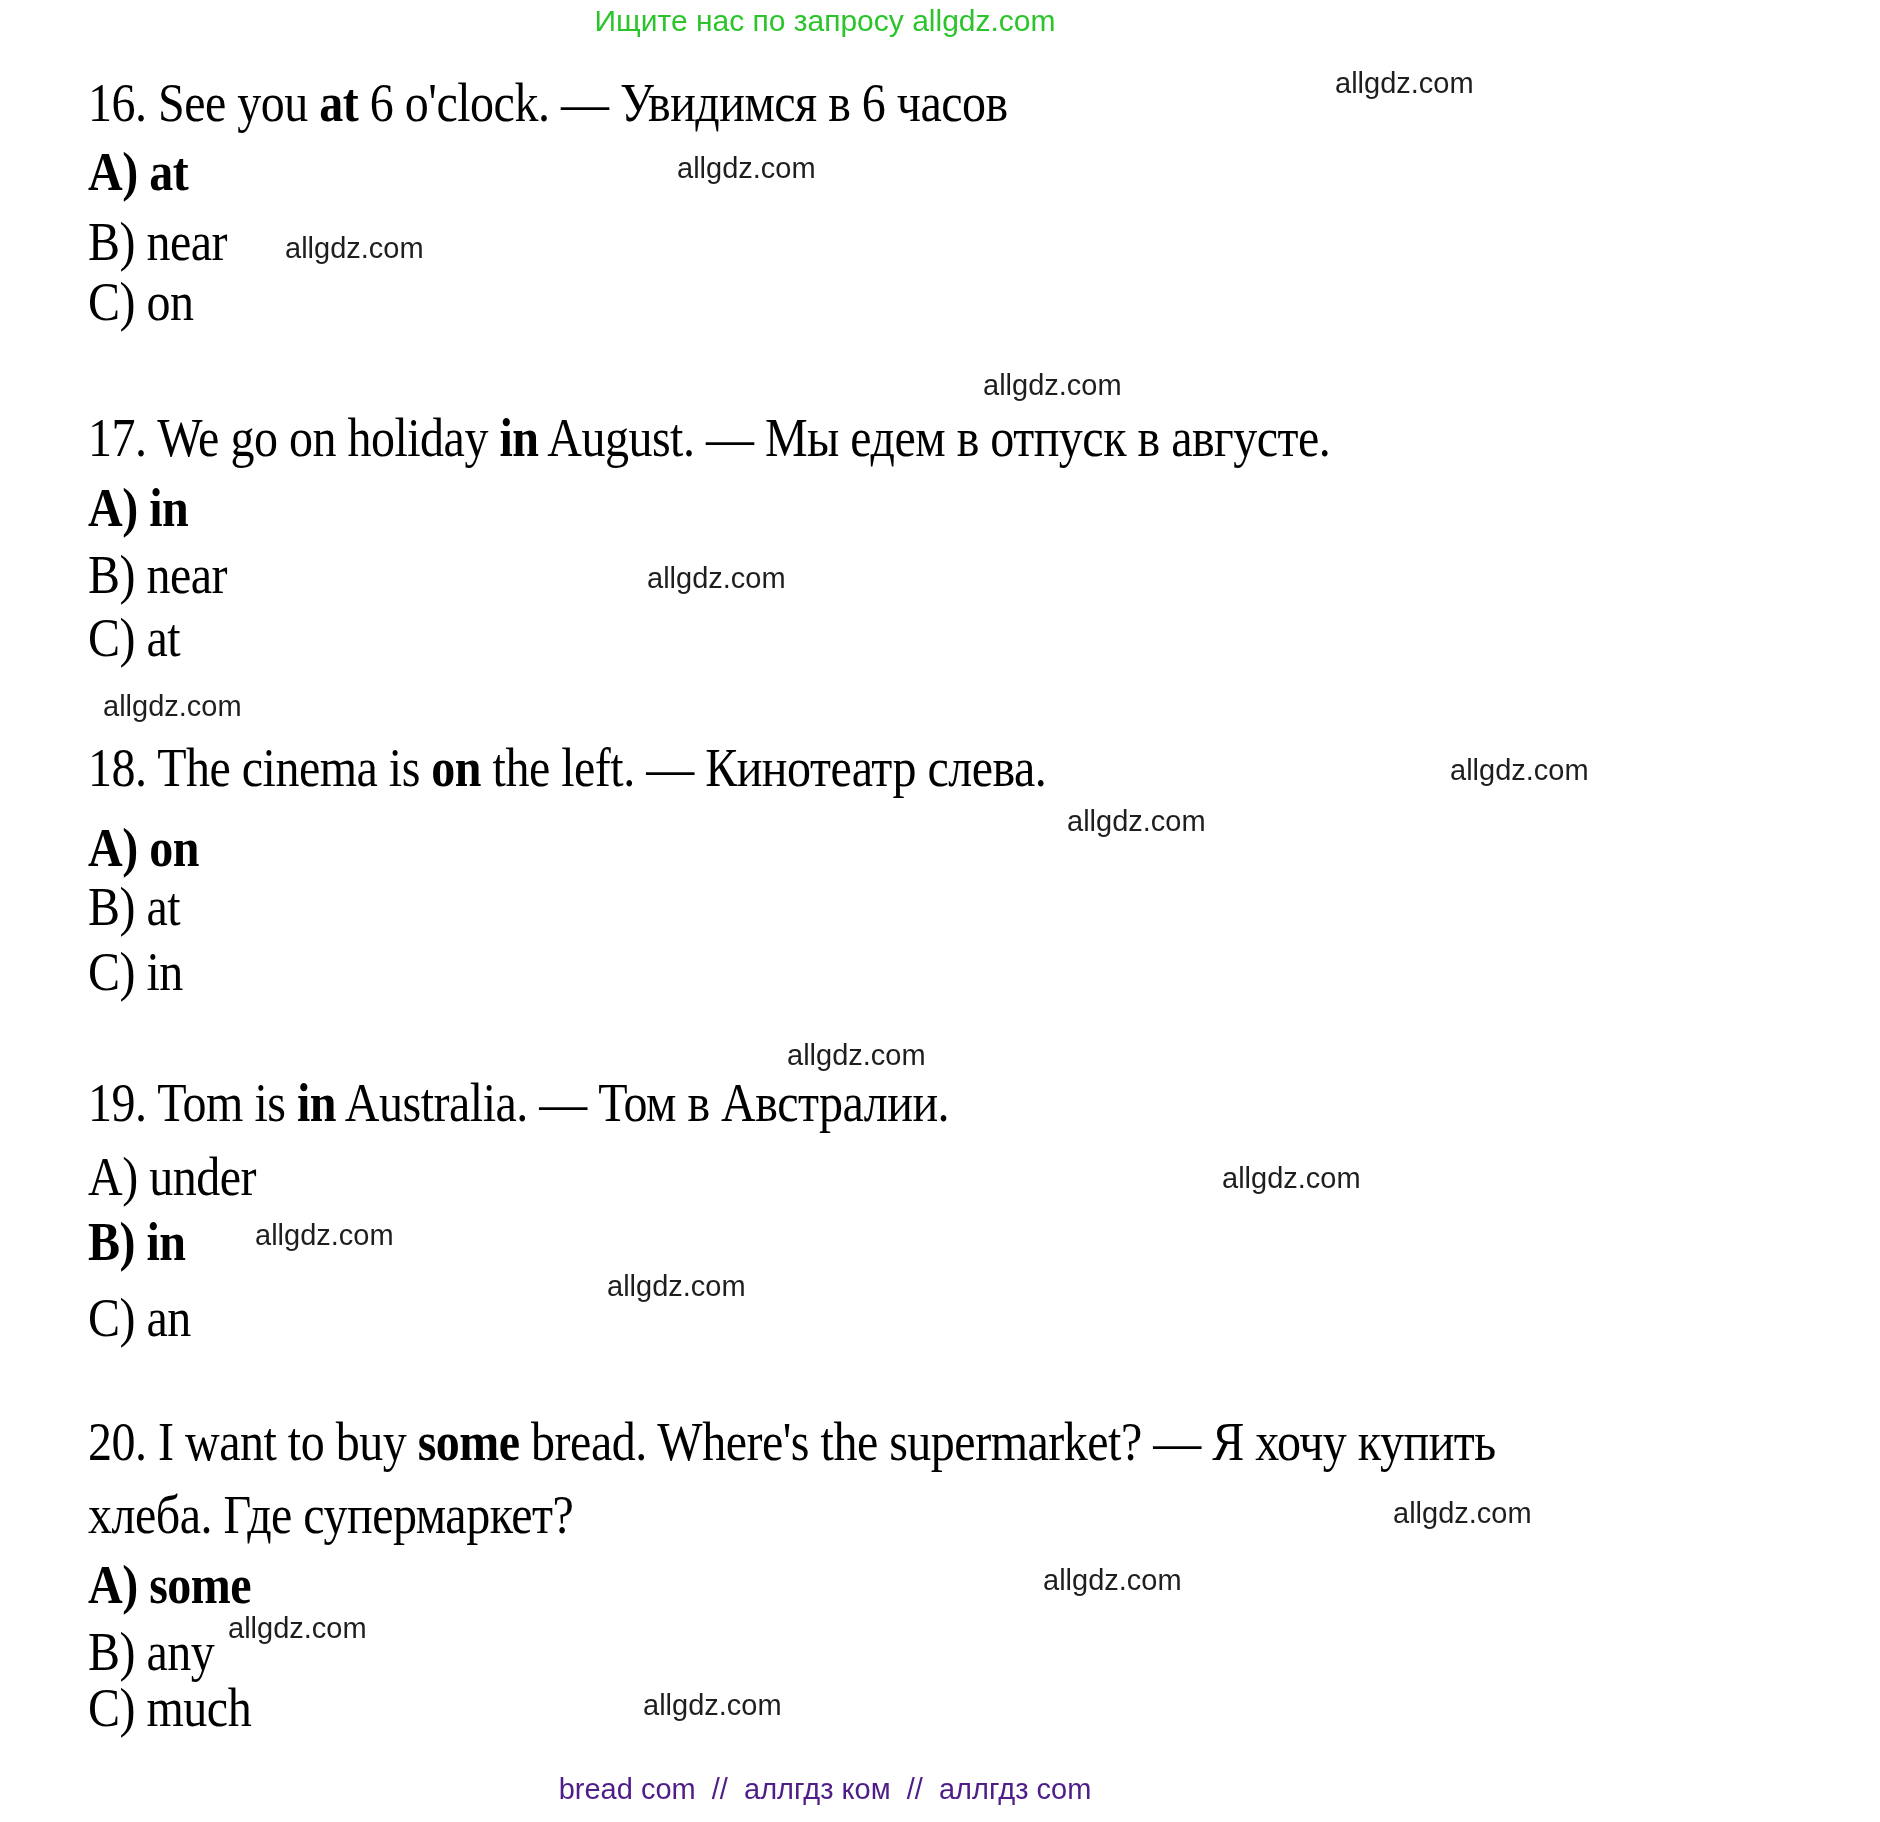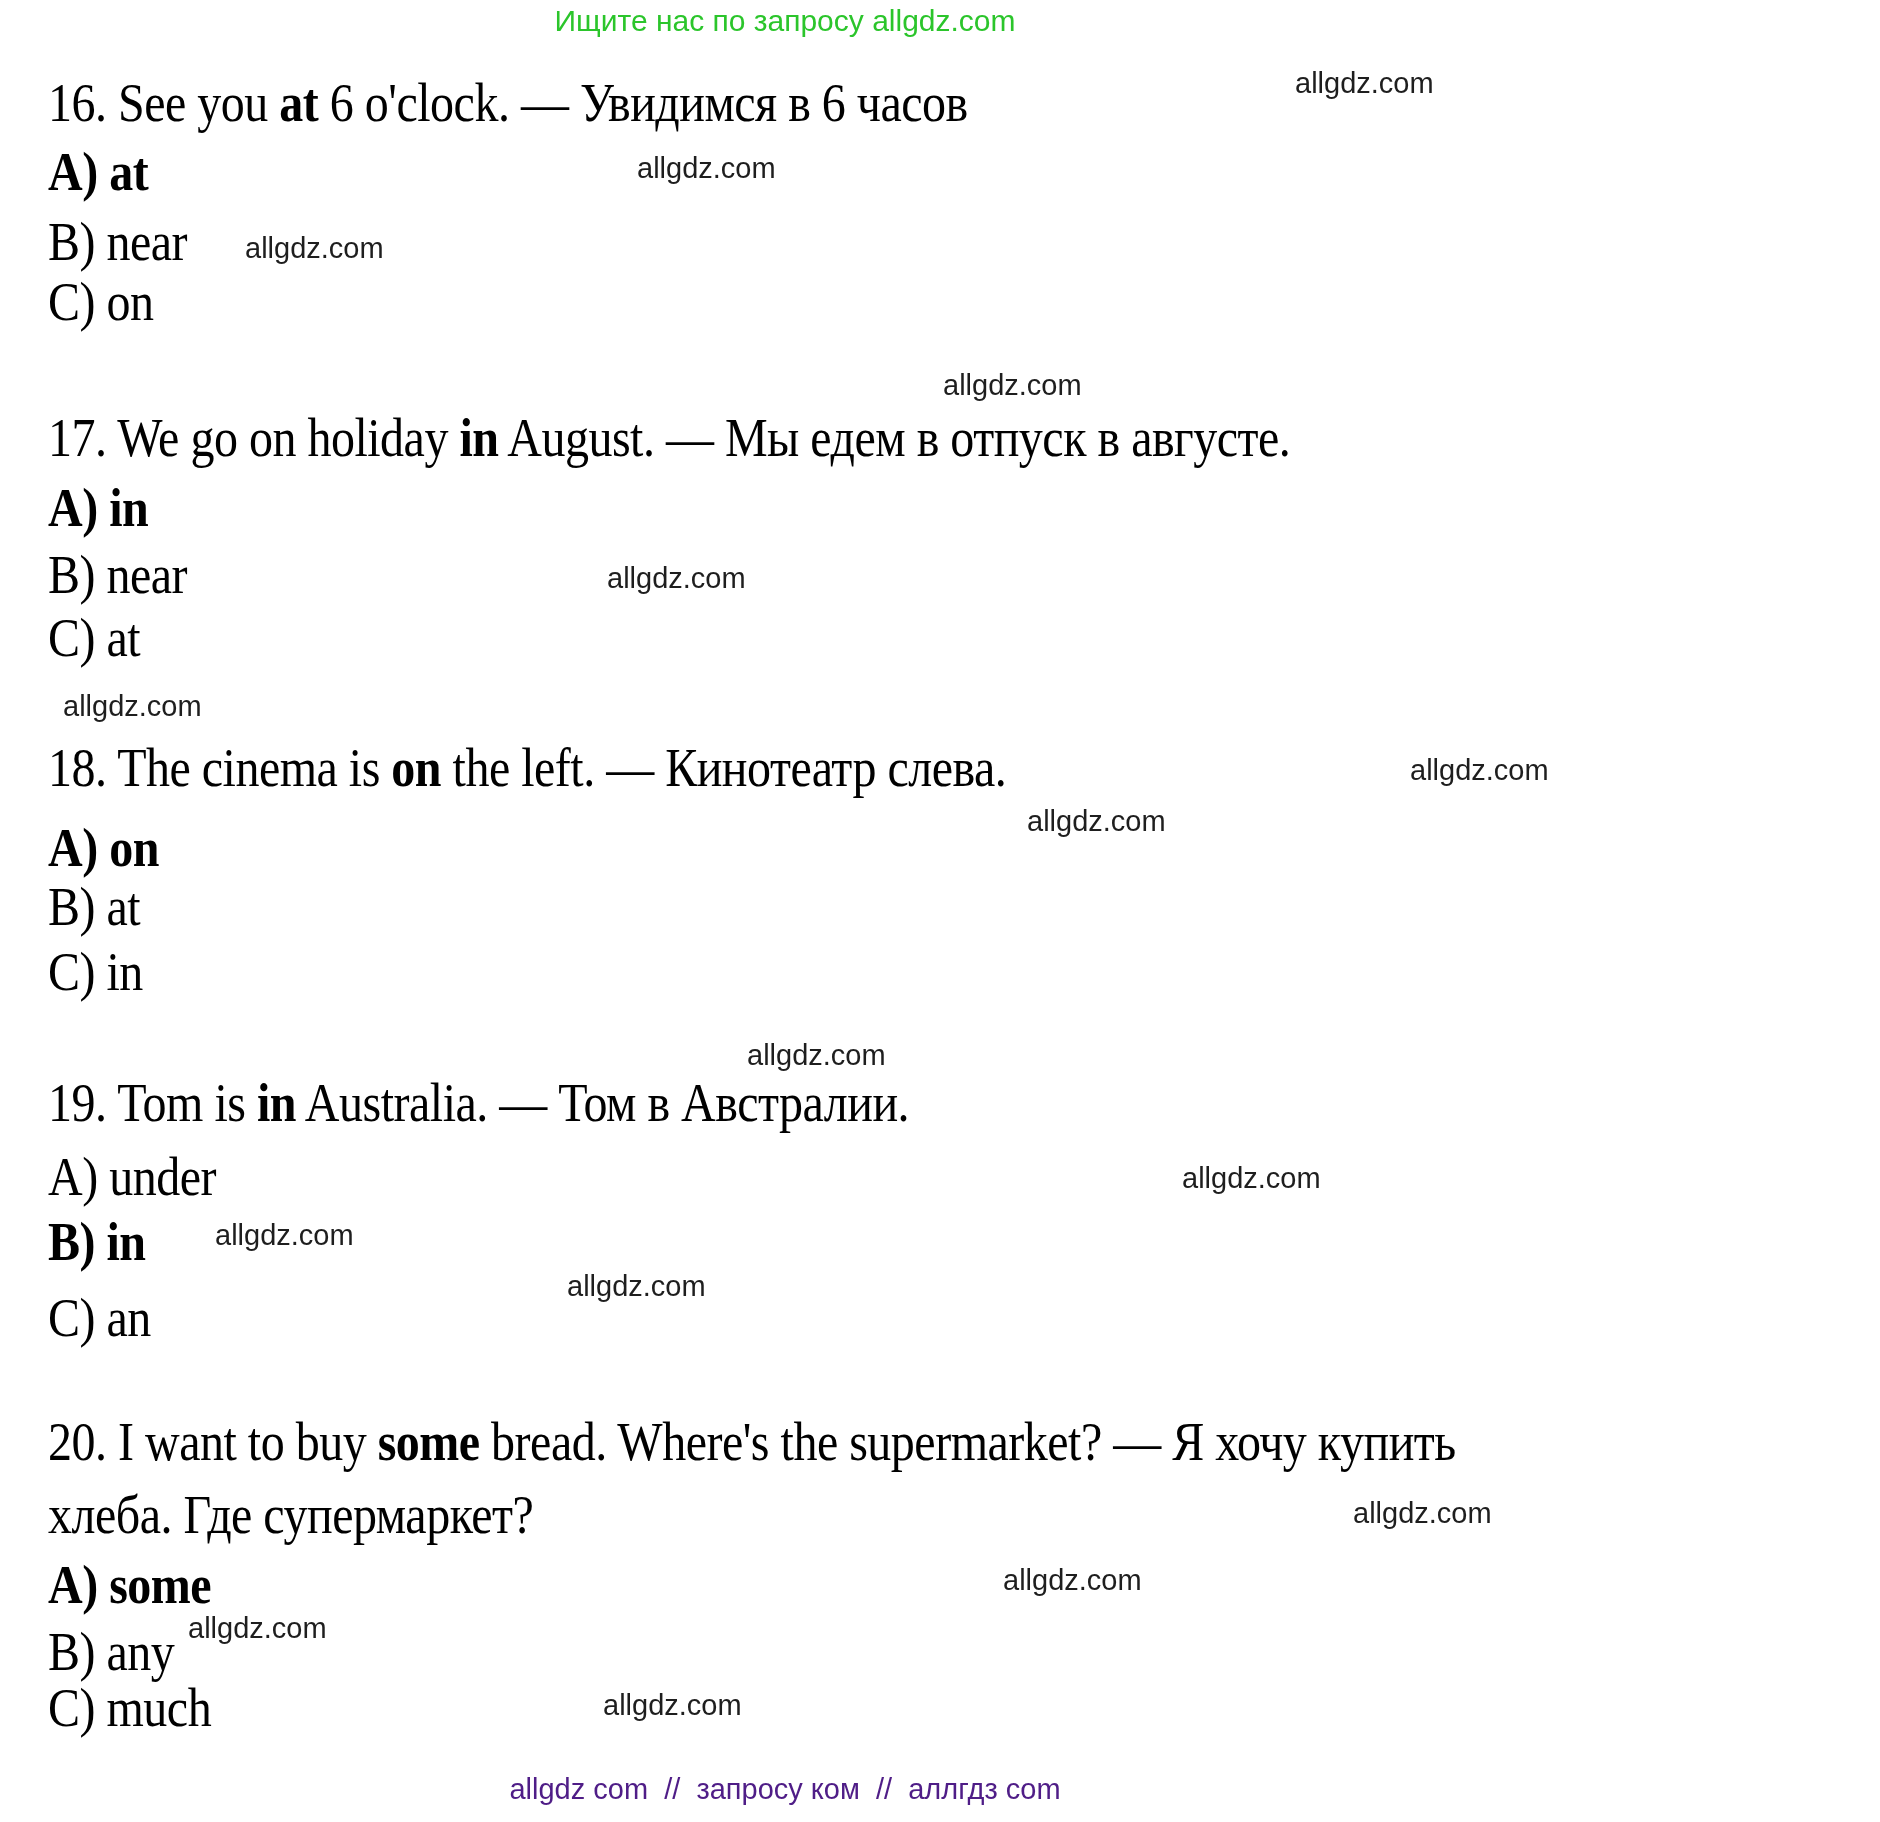--- a/index.html
+++ b/index.html
@@ -3,20 +3,21 @@
 <meta charset="utf-8">
 <style>
   html, body { margin: 0; padding: 0; background: #ffffff; }
   .page {
     position: relative;
     width: 1820px;
     height: 1822px;
     background: #ffffff;
     overflow: hidden;
     font-family: "Liberation Serif", "DejaVu Serif", serif;
+    margin-left: 40px;
   }
   .banner {
     position: absolute;
     left: 45px;
     width: 1480px;
     text-align: center;
     font-family: "Liberation Sans", "DejaVu Sans", sans-serif;
     white-space: pre;
     line-height: 1.1;
   }
@@ -85,14 +86,14 @@
       <div class="wm" style="left: 747px; top: 1041px; color: rgb(30, 30, 30);">allgdz.com</div>
       <div class="wm" style="left: 1182px; top: 1164px; color: rgb(30, 30, 30);">allgdz.com</div>
       <div class="wm" style="left: 215px; top: 1221px; color: rgb(30, 30, 30);">allgdz.com</div>
       <div class="wm" style="left: 567px; top: 1272px; color: rgb(30, 30, 30);">allgdz.com</div>
       <div class="wm" style="left: 1353px; top: 1499px; color: rgb(30, 30, 30);">allgdz.com</div>
       <div class="wm" style="left: 1003px; top: 1566px; color: rgb(30, 30, 30);">allgdz.com</div>
       <div class="wm" style="left: 188px; top: 1614px; color: rgb(30, 30, 30);">allgdz.com</div>
       <div class="wm" style="left: 603px; top: 1691px; color: rgb(30, 30, 30);">allgdz.com</div>
     </div>
 
-  <div class="banner bottom" style="color: rgb(79, 29, 135);">allgdz com  //  запросу ком  //  аллгдз com</div>
+  <div class="banner bottom" style="color: rgb(79, 29, 135);">bread com  //  аллгдз ком  //  аллгдз com</div>
 </div>
 
 </body></html>

